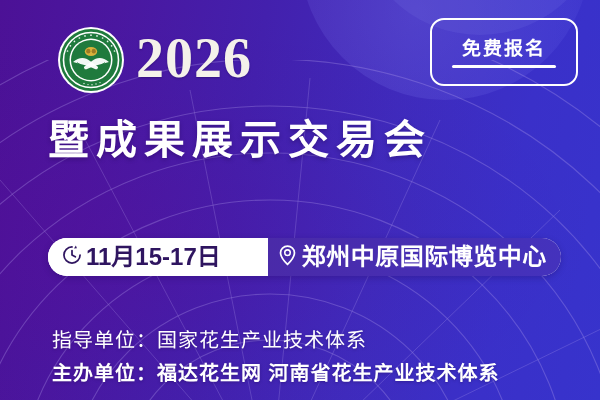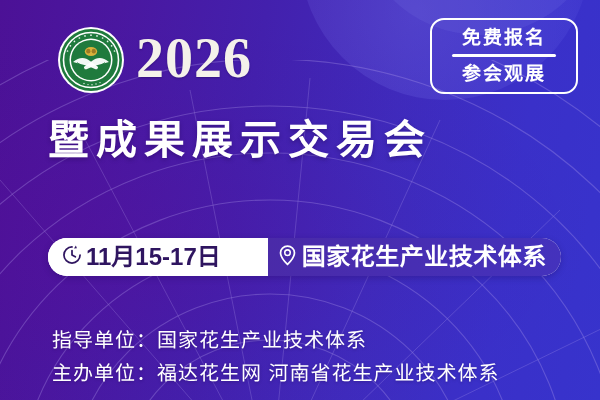--- a/index.html
+++ b/index.html
@@ -83,21 +83,21 @@
     letter-spacing: 1px;
     color: #f4f1ea;
     text-shadow: 0 1px 2px rgba(20,0,60,0.35);
   }
 
   .badge {
     position: absolute;
     right: 22px;
     top: 18px;
     width: 148px;
-    height: 76px;
+    height: 68px;
     border: 2.5px solid #ffffff;
     border-radius: 14px;
     box-sizing: border-box;
     display: flex;
     flex-direction: column;
     align-items: center;
     justify-content: center;
   }
   .badge-line {
     color: #ffffff;
@@ -189,21 +189,21 @@
   }
   .org-line {
     color: #ffffff;
     font-size: 20px;
     font-weight: 400;
     line-height: 33px;
     letter-spacing: 1px;
     white-space: nowrap;
     text-shadow: 0 1px 3px rgba(25,0,70,0.35);
   }
-  .org-line.second { font-weight: 400; }
+  .org-line.second { font-weight: 700; }
 </style>
 </head>
 <body>
 
 <div id="poster">
 
   <div class="bg-layer">
     <div class="bg-vignette"></div>
     <div class="bg-blob"></div>
     <div class="bg-blob2"></div>
@@ -274,21 +274,20 @@
           <circle cx="43" cy="56.6" r="0.7"></circle>
         </g>
       </svg>
     </div>
 
     <div class="year">2026</div>
 
     <div class="badge">
       <div class="badge-line">免费报名</div>
       <div class="badge-divider"></div>
-      <div class="badge-line">参会观展</div>
     </div>
   </div>
 
   <div class="title-block">
     <div class="title-line">暨成果展示交易会</div>
   </div>
 
   <div class="infobar">
     <div class="infobar-date">
       <span class="icon-clock">
@@ -300,21 +299,21 @@
       </span>
       <span class="txt">11月15-17日</span>
     </div>
     <div class="infobar-venue">
       <span class="icon-pin">
         <svg width="21" height="23" viewBox="0 0 22 24" xmlns="http://www.w3.org/2000/svg">
           <path d="M11 2.2 C 6.9 2.2 3.7 5.3 3.7 9.2 C 3.7 14.2 11 21.4 11 21.4 C 11 21.4 18.3 14.2 18.3 9.2 C 18.3 5.3 15.1 2.2 11 2.2 Z" fill="none" stroke="#ffffff" stroke-width="1.8" stroke-linejoin="round"></path>
           <circle cx="11" cy="9" r="2.9" fill="none" stroke="#ffffff" stroke-width="1.6"></circle>
         </svg>
       </span>
-      <span class="txt">国家花生产业技术体系</span>
+      <span class="txt">郑州中原国际博览中心</span>
     </div>
   </div>
 
   <div class="orgs">
     <div class="org-line">指导单位：国家花生产业技术体系</div>
     <div class="org-line second">主办单位：福达花生网  河南省花生产业技术体系</div>
   </div>
 
 </div>
 

